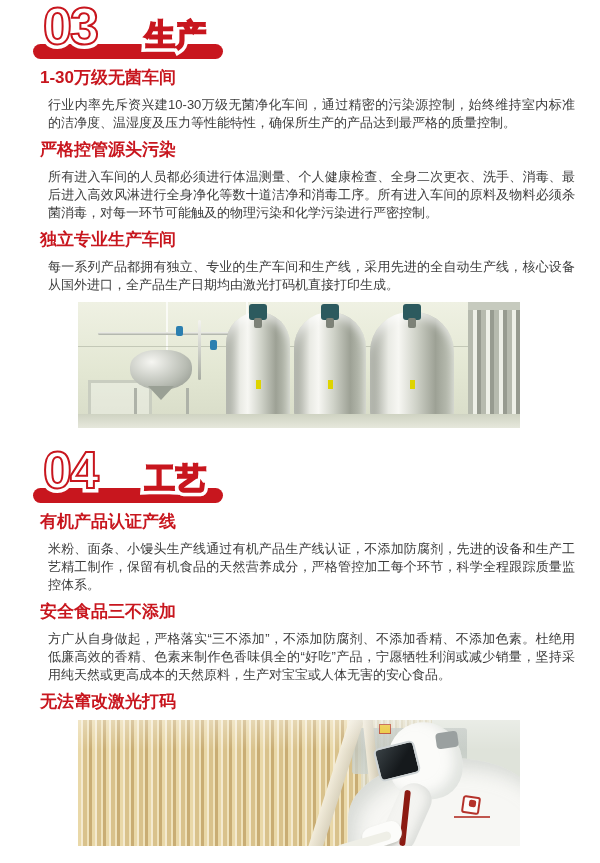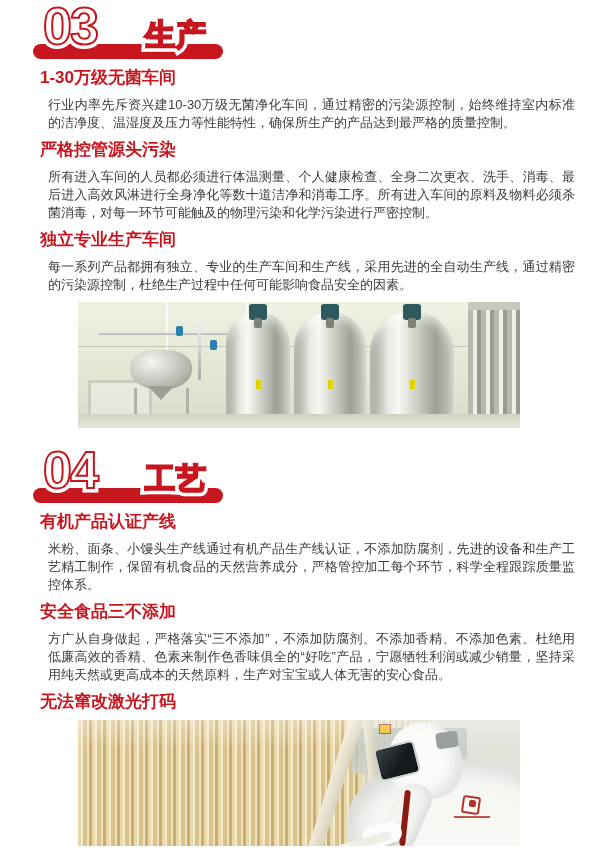--- a/index.html
+++ b/index.html
@@ -111,21 +111,21 @@
       <p class="sub-body">行业内率先斥资兴建10-30万级无菌净化车间，通过精密的污染源控制，始终维持室内标准的洁净度、温湿度及压力等性能特性，确保所生产的产品达到最严格的质量控制。</p>
     </div>
 
     <div class="sub">
       <h3 class="sub-head">严格控管源头污染</h3>
       <p class="sub-body">所有进入车间的人员都必须进行体温测量、个人健康检查、全身二次更衣、洗手、消毒、最后进入高效风淋进行全身净化等数十道洁净和消毒工序。所有进入车间的原料及物料必须杀菌消毒，对每一环节可能触及的物理污染和化学污染进行严密控制。</p>
     </div>
 
     <div class="sub">
       <h3 class="sub-head">独立专业生产车间</h3>
-      <p class="sub-body">每一系列产品都拥有独立、专业的生产车间和生产线，采用先进的全自动生产线，通过精密的污染源控制，杜绝生产过程中任何可能影响食品安全的因素。</p>
+      <p class="sub-body">每一系列产品都拥有独立、专业的生产车间和生产线，采用先进的全自动生产线，核心设备从国外进口，全产品生产日期均由激光打码机直接打印生成。</p>
     </div>
 
     <div class="photo photo-factory">
       <div class="pf-wallline" style="left:88px;"></div>
       <div class="pf-wallline" style="left:168px;"></div>
       <div class="pf-hline"></div>
       <div class="pf-pipe" style="left:20px;top:30px;width:150px;"></div>
       <div class="pf-pipe" style="left:120px;top:18px;width:3px;height:60px;"></div>
       <div class="pf-valve" style="left:98px;top:24px;"></div>
       <div class="pf-valve" style="left:132px;top:38px;"></div>

